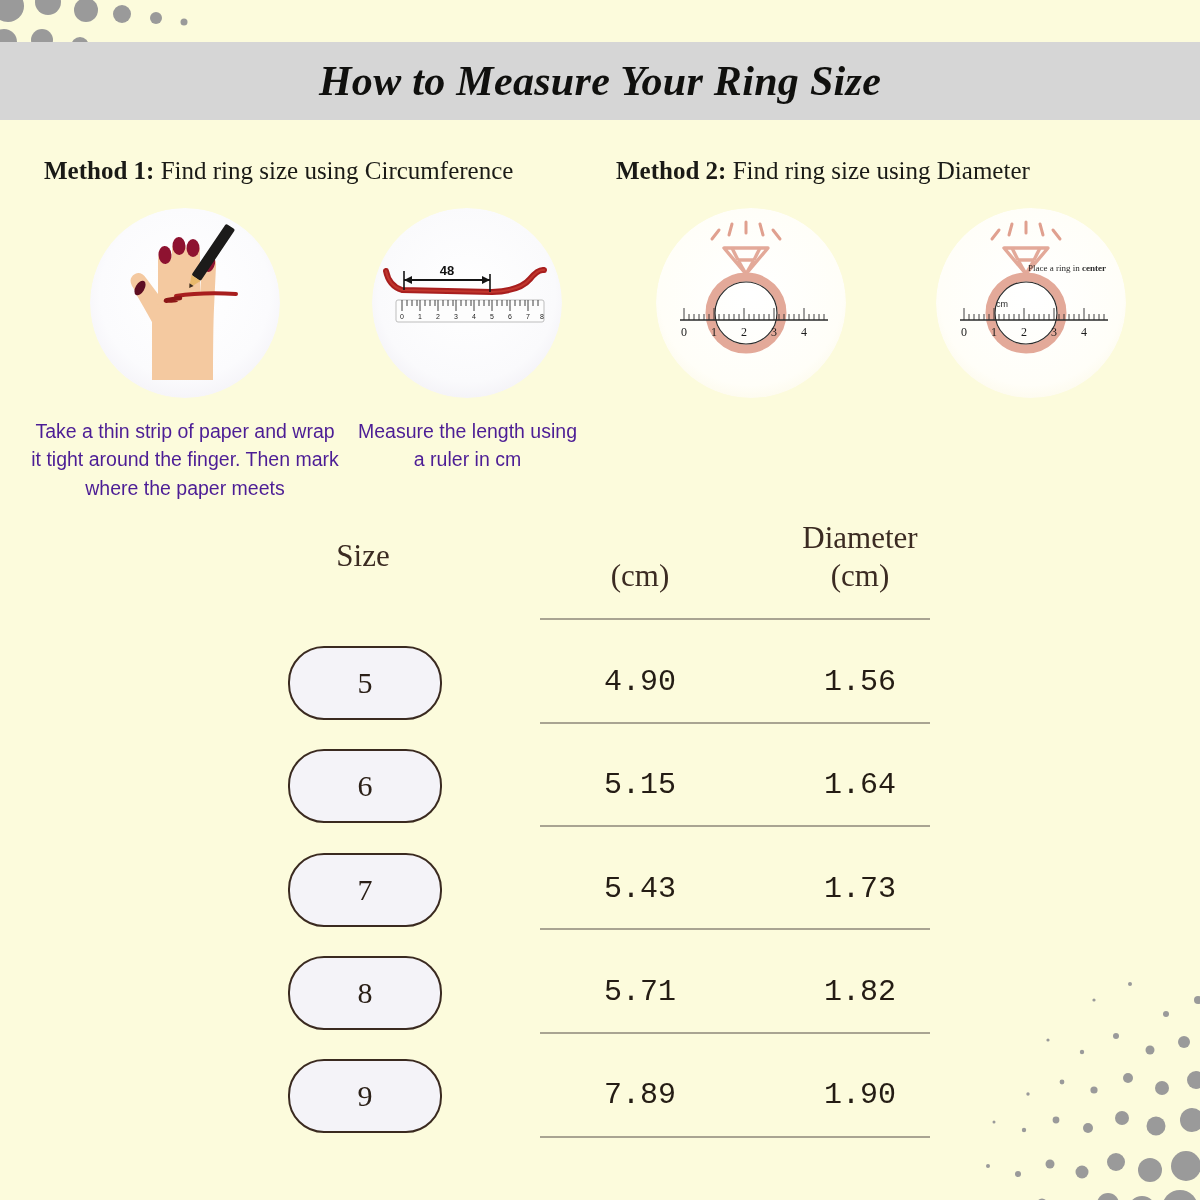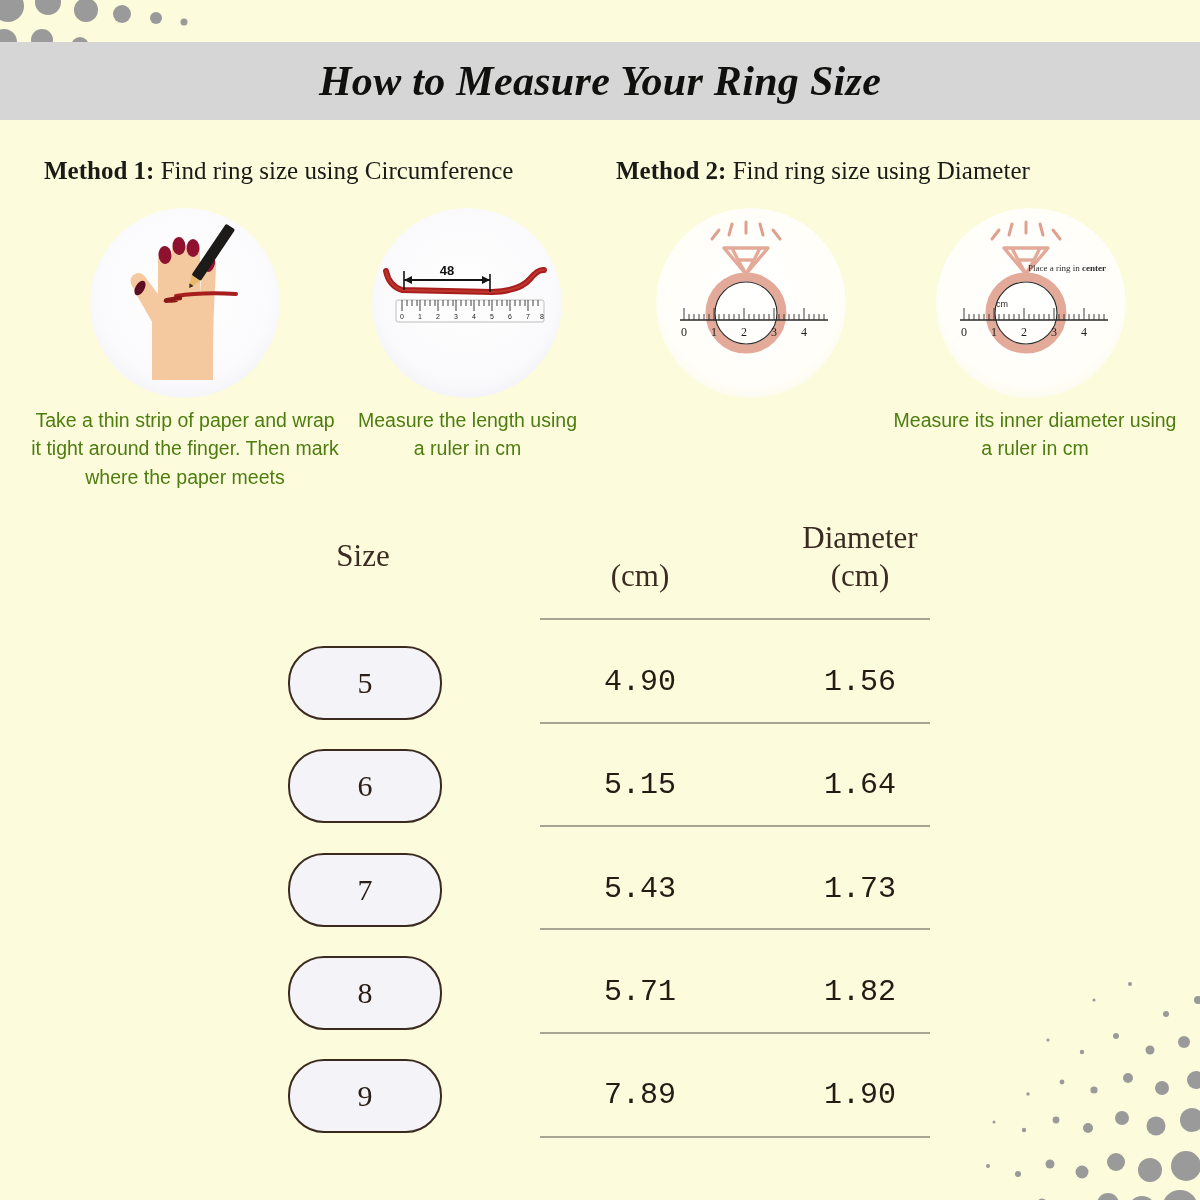--- a/index.html
+++ b/index.html
@@ -45,21 +45,21 @@
   .illus{position:absolute;width:190px;height:190px;border-radius:50%;overflow:hidden;}
   #illus-1{left:90px;top:208px;}
   #illus-2{left:372px;top:208px;}
   #illus-3{left:656px;top:208px;}
   #illus-4{left:936px;top:208px;}
 
   
   .caption{
     position:absolute;text-align:center;
     font-family:"Liberation Sans", sans-serif;
-    font-size:19.5px;line-height:1.45;color:#4d7c0f;
+    font-size:19.5px;line-height:1.45;color:#4c1d95;margin-top:11px;
   }
   #caption-1{left:30px;top:406px;width:310px;}
   #caption-2{left:350px;top:406px;width:235px;}
   #caption-3{left:615px;top:406px;width:275px;}
   #caption-4{left:890px;top:406px;width:290px;}
 
   
   #size-table{position:absolute;left:0;top:515px;width:1200px;}
   .col-head{
     position:absolute;text-align:center;
@@ -390,21 +390,20 @@
       <text x="28" y="128">0</text>
         <text x="58" y="128">1</text>
         <text x="88" y="128">2</text>
       <text x="118" y="128">3</text>
         <text x="148" y="128">4</text>
     </g>
   </svg>
 
   <div class="caption" id="caption-1">Take a thin strip of paper and wrap it tight around the finger. Then mark where the paper meets</div>
   <div class="caption" id="caption-2">Measure the length using a ruler in cm</div>
-  <div class="caption" id="caption-4">Measure its inner diameter using a ruler in cm</div>
 
   <div id="size-table">
 
     <div class="col-head" id="head-size">Size</div>
     <div class="col-head" id="head-circ">
       <br>
       <span>(cm)</span>
     </div>
     <div class="col-head" id="head-diam">
       <span>Diameter</span><br>

